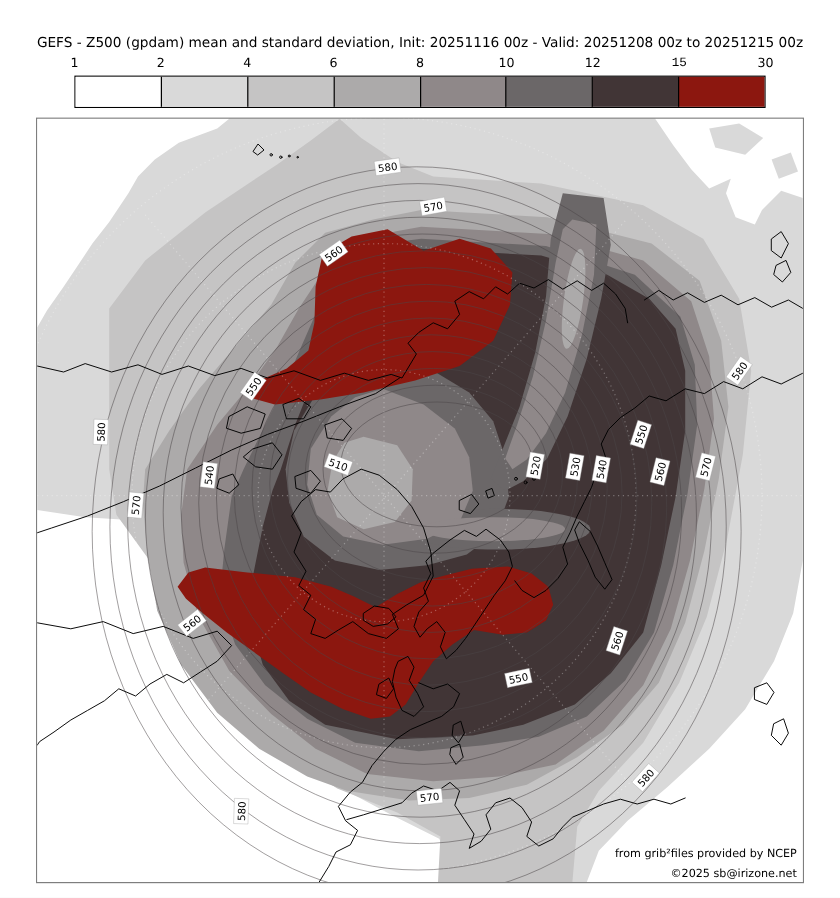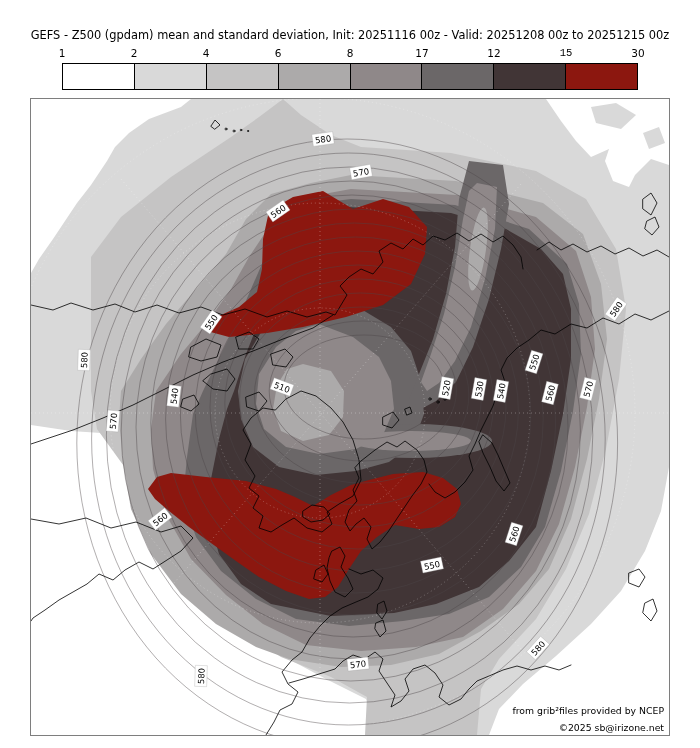--- a/index.html
+++ b/index.html
@@ -29,21 +29,21 @@
 <div id="page">
 
   <div id="title">GEFS - Z500 (gpdam) mean and standard deviation, Init: 20251116 00z - Valid: 20251208 00z to 20251215 00z</div>
 
   <div id="cbticks">
       <span style="left: 0%;">1</span>
       <span style="left: 12.5%;">2</span>
       <span style="left: 25%;">4</span>
       <span style="left: 37.5%;">6</span>
       <span style="left: 50%;">8</span>
-      <span style="left: 62.5%;">17</span>
+      <span style="left: 62.5%;">10</span>
       <span style="left: 75%;">12</span>
       <span style="left: 87.5%; font-family: Liberation Mono, monospace;">15</span>
       <span style="left: 100%;">30</span>
     </div>
 
   <div id="cbar">
       <div class="cbcell" style="background: rgb(255, 255, 255);"></div>
       <div class="cbcell" style="background: rgb(217, 217, 217);"></div>
       <div class="cbcell" style="background: rgb(197, 196, 196);"></div>
       <div class="cbcell" style="background: rgb(172, 170, 170);"></div>

